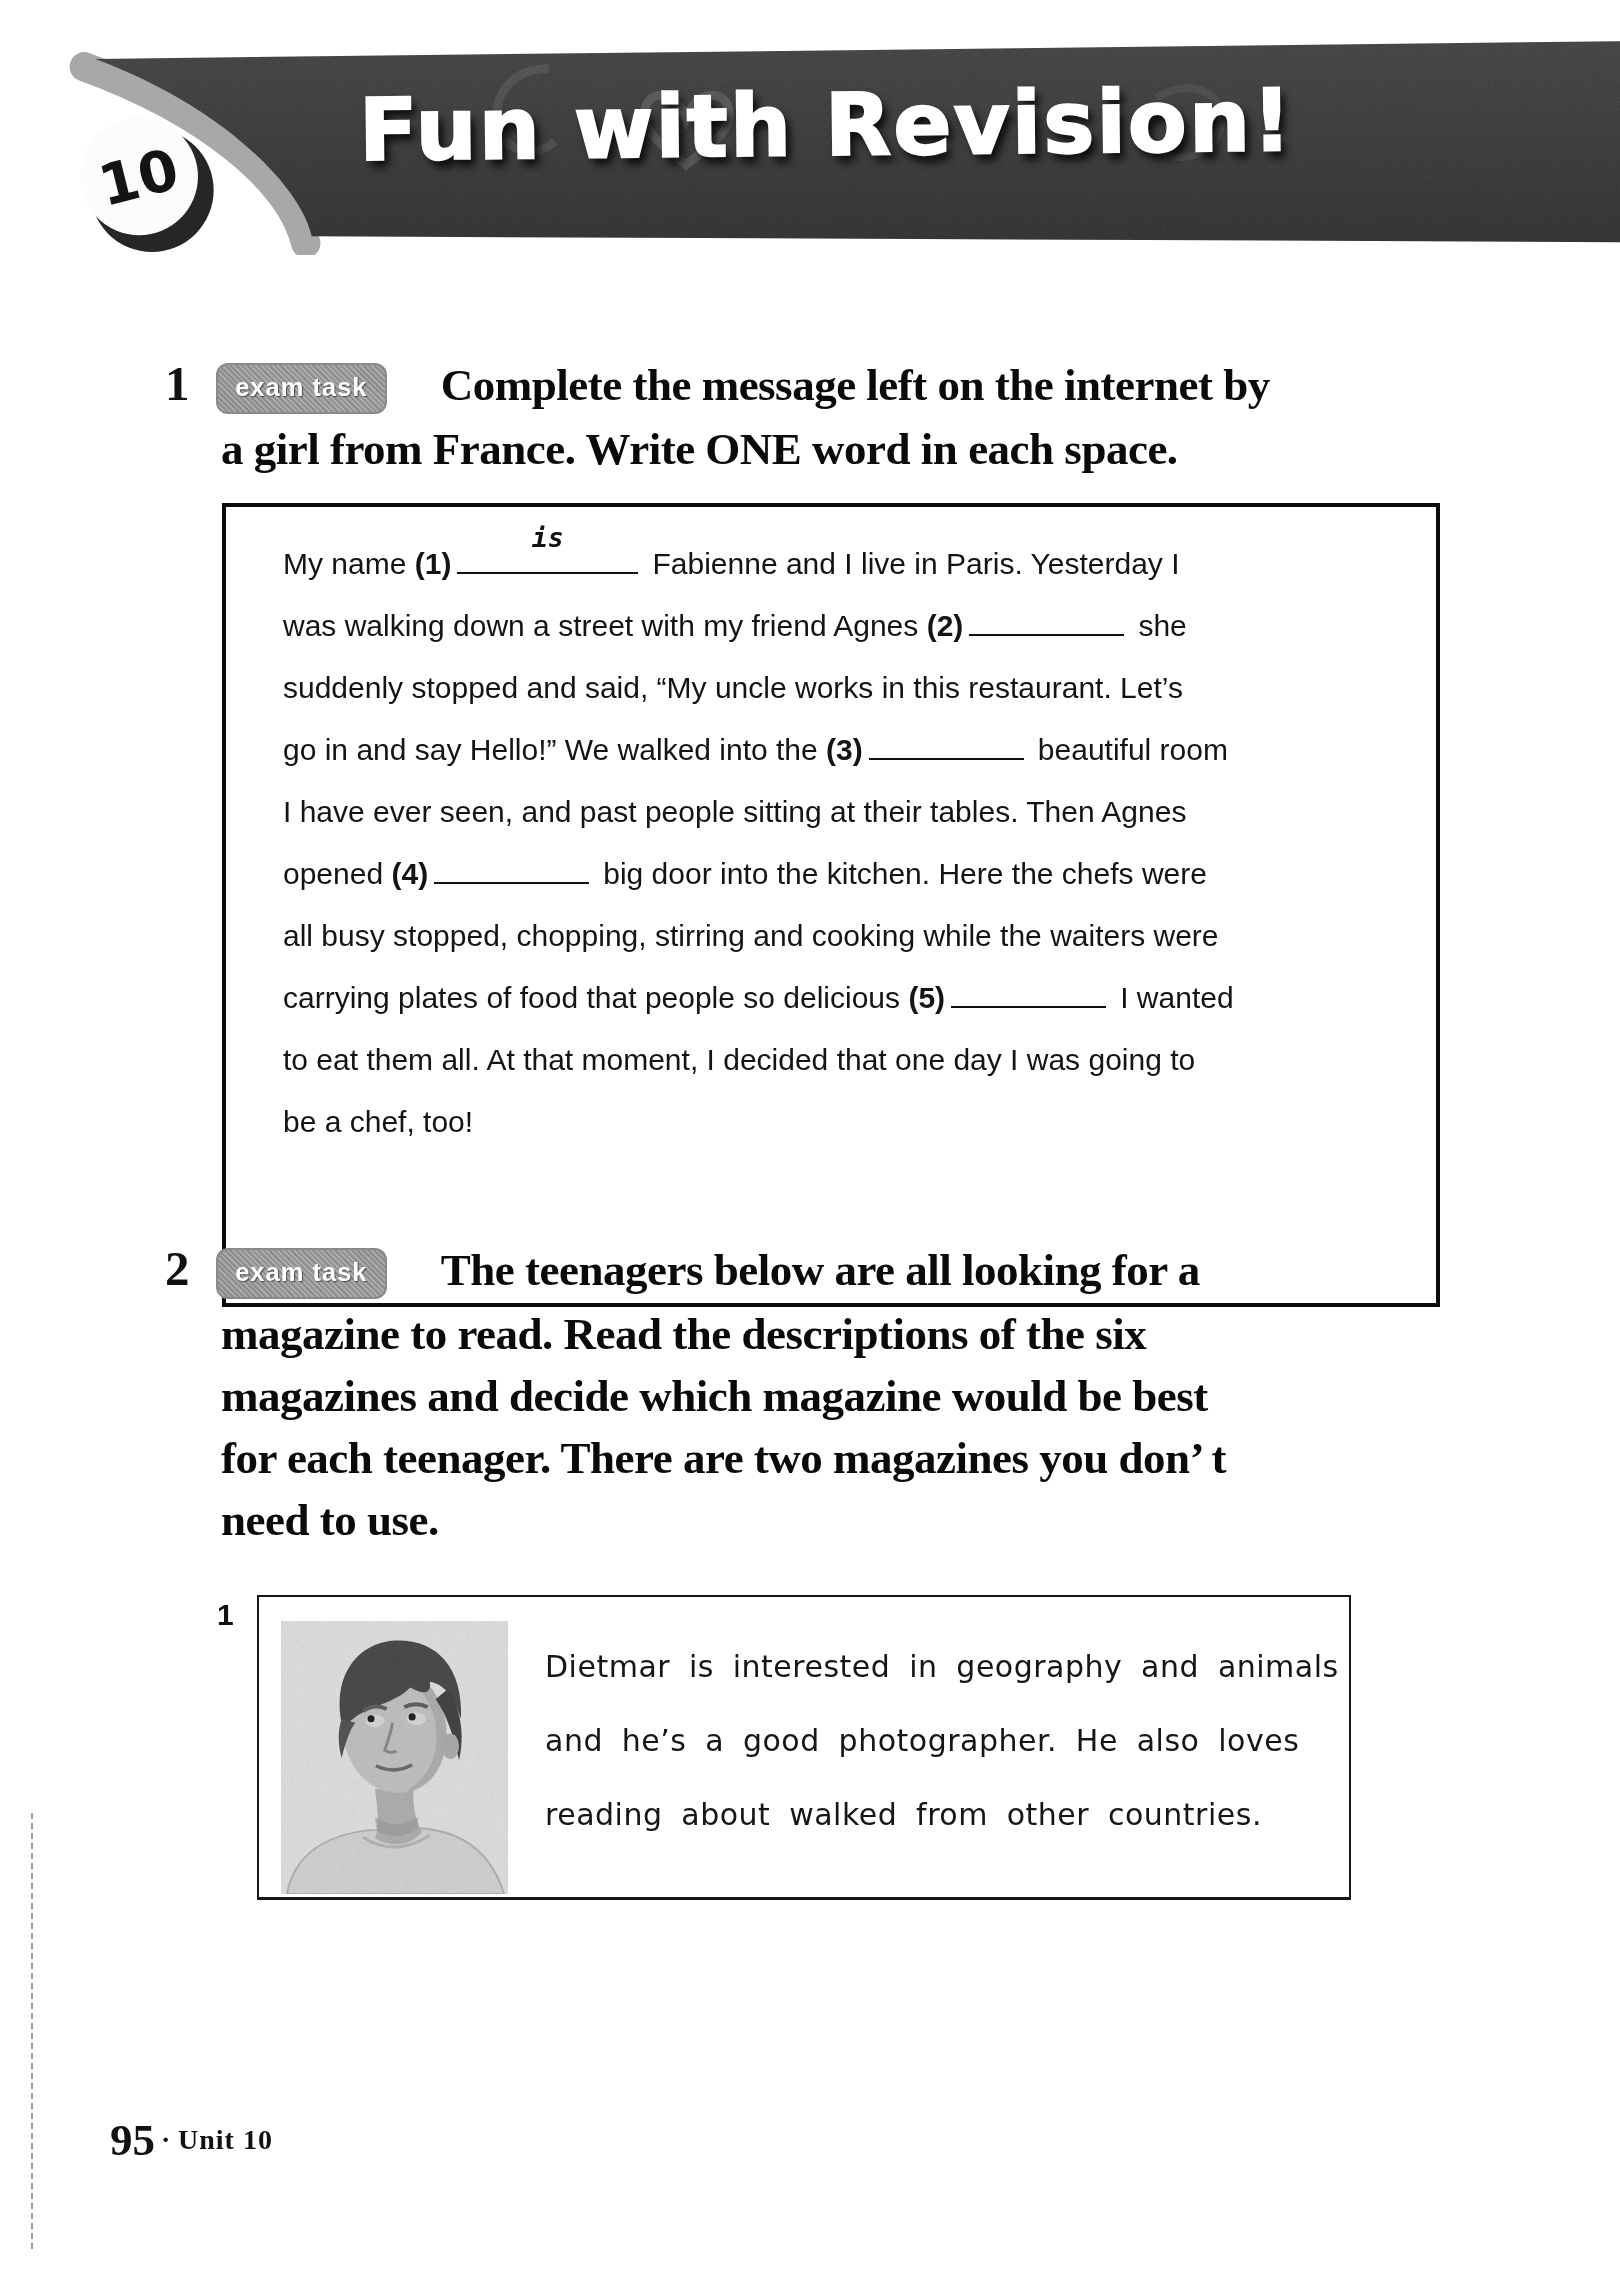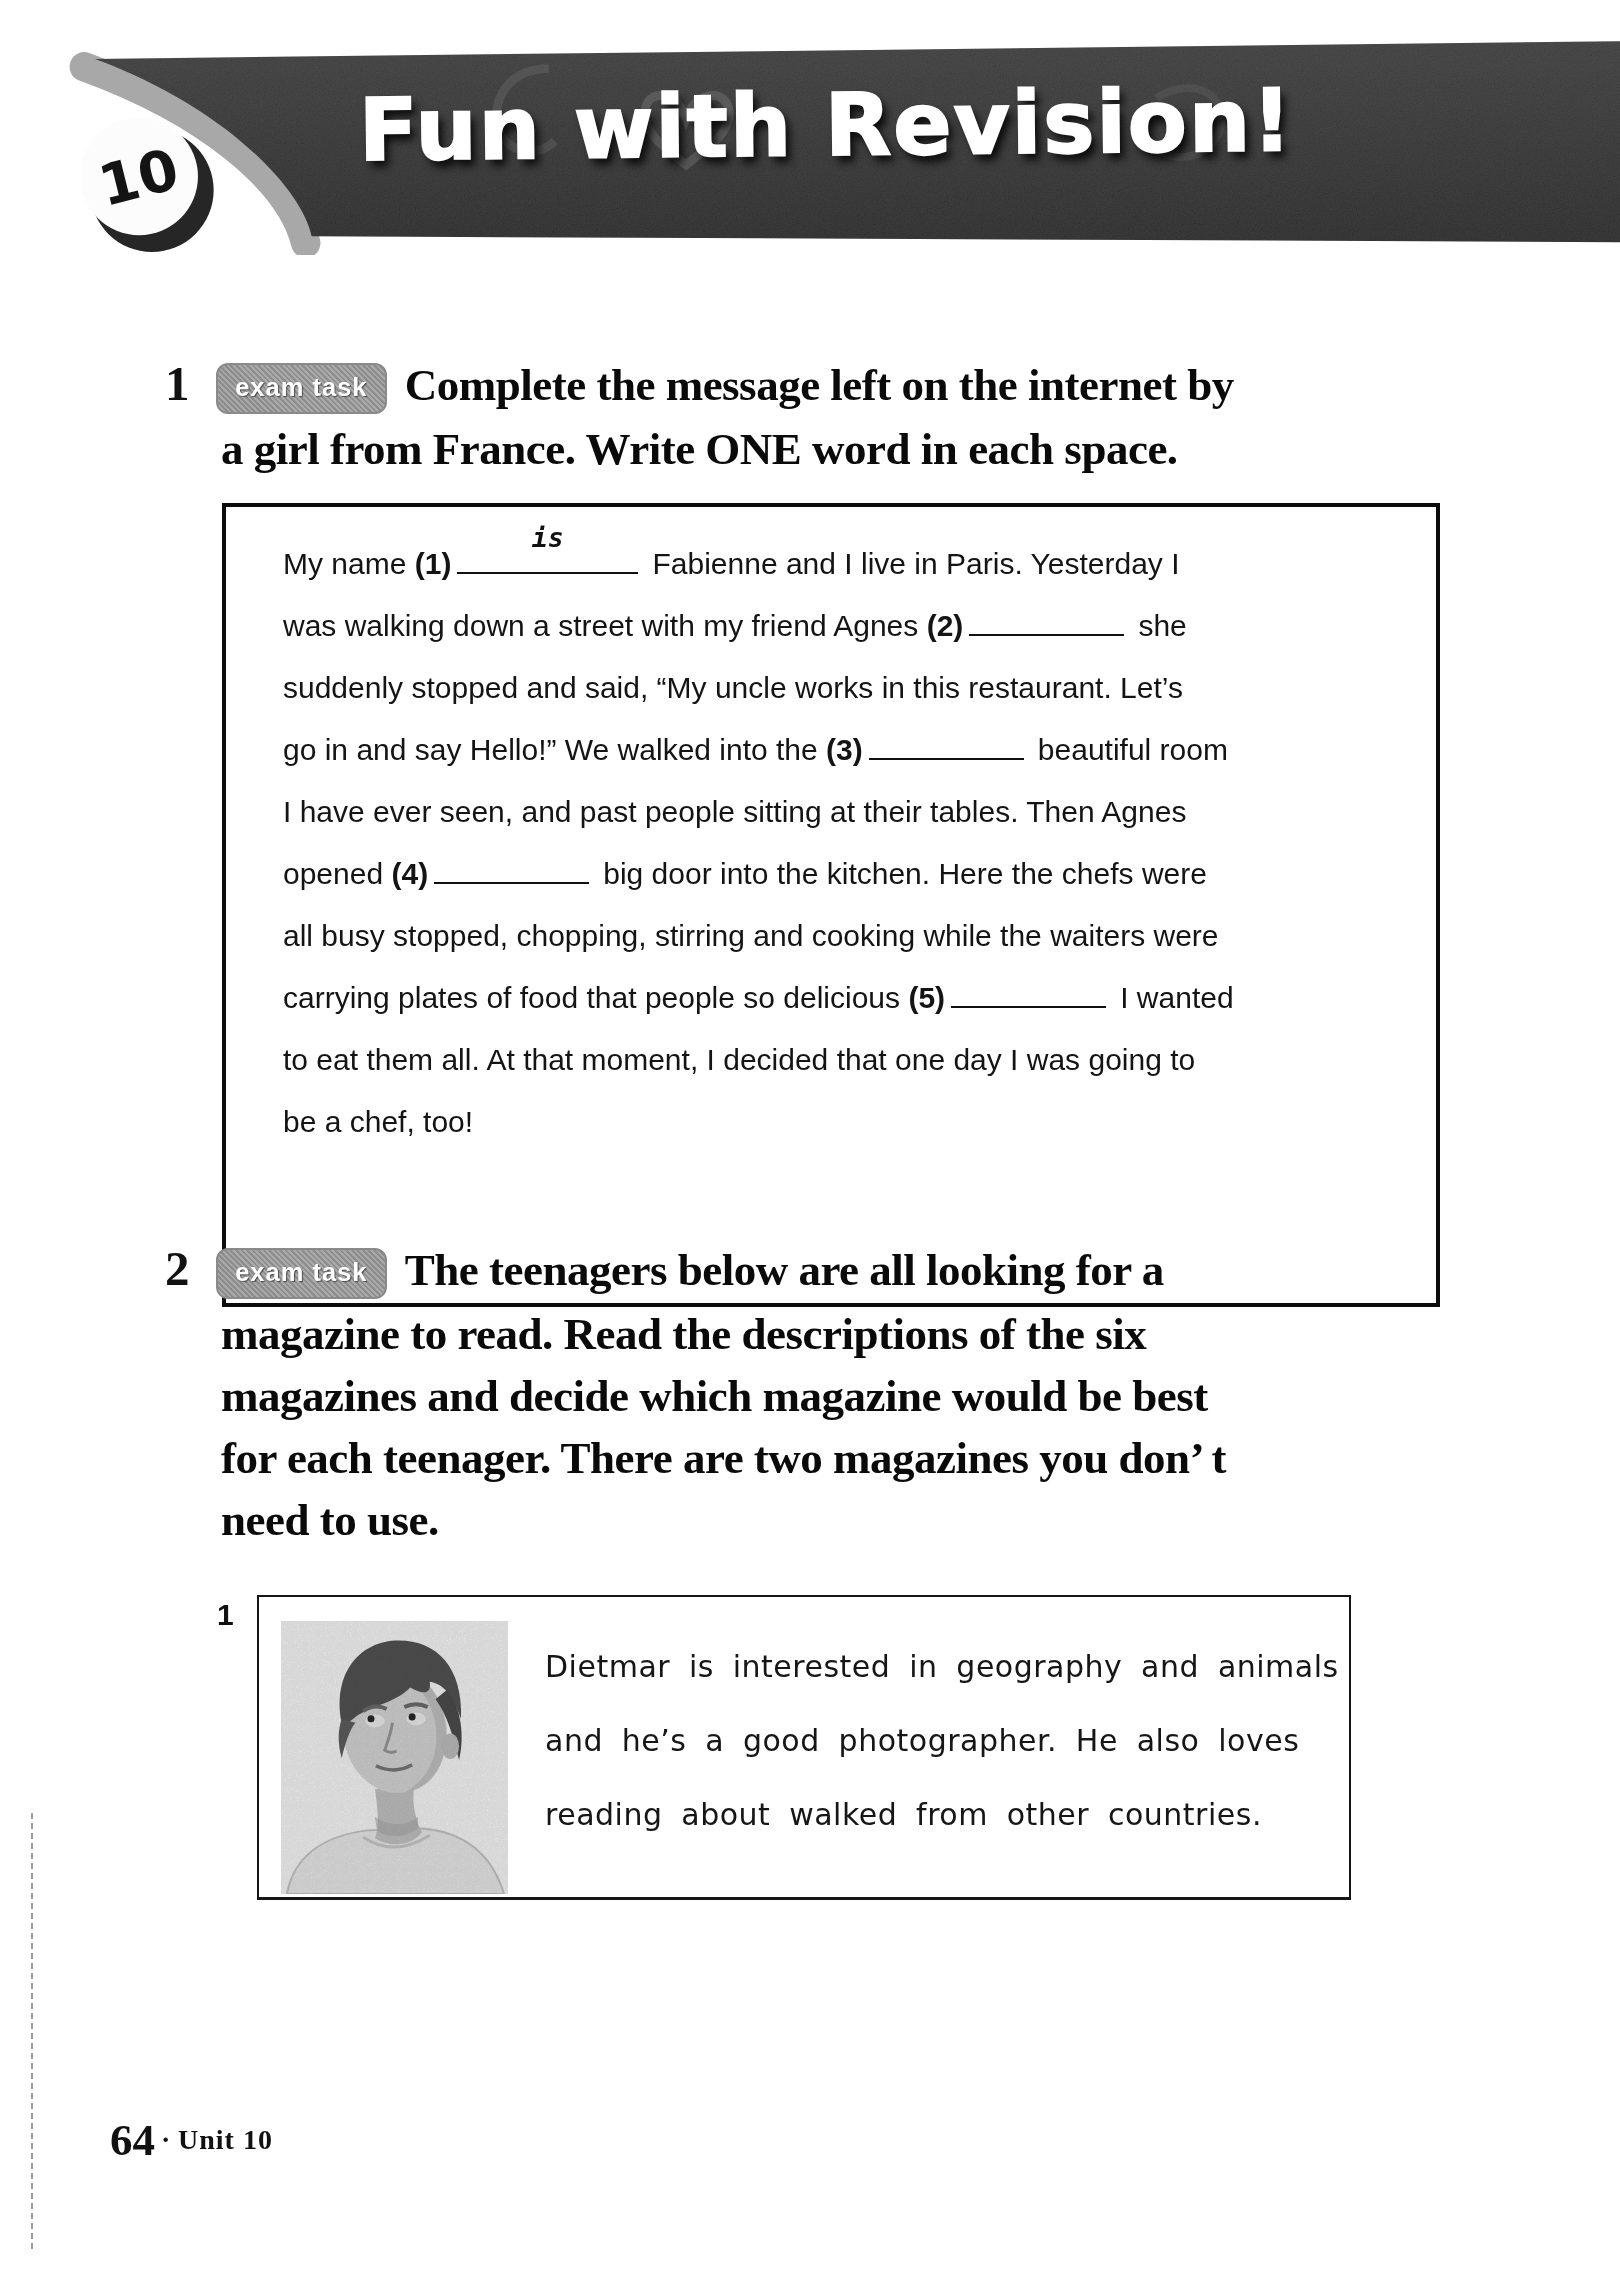--- a/index.html
+++ b/index.html
@@ -20,21 +20,21 @@
   .ex1{top:353px;} .ex2{top:1238px;}
   .ex-row{display:flex;align-items:baseline;gap:17.6px;}
   .ex-num{font-family:"Liberation Serif",serif;font-weight:bold;font-size:49px;
           line-height:62px;min-width:33px;}
   .badge{display:inline-block;background:#9c9c9c;
     background-image:repeating-linear-gradient(45deg,rgba(255,255,255,0.14) 0 2px,rgba(0,0,0,0.10) 2px 3.9px);
     color:#fff;font-weight:bold;font-size:25.5px;line-height:1;padding:9.8px 17.6px 11.8px;
     border-radius:12px;border:2px solid #8a8a8a;letter-spacing:1px;white-space:nowrap;
     text-shadow:1px 1px 1px rgba(0,0,0,0.5);transform:translateY(-3.9px);}
   .head,.head-line{font-family:"Liberation Serif",serif;font-weight:bold;font-size:45px;
-    line-height:62px;color:#0a0a0a;letter-spacing:-0.5px;white-space:nowrap;}
+    line-height:62px;color:#0a0a0a;letter-spacing:-0.5px;white-space:nowrap;margin-left:36px;}
   .head-rest{margin-left:56px;}
   .head-rest div{font-family:"Liberation Serif",serif;font-weight:bold;font-size:45px;
     line-height:62px;color:#0a0a0a;letter-spacing:-0.5px;white-space:nowrap;}
 
   
   .msg-box{position:absolute;left:222px;top:503px;width:1218px;height:804px;
     border:4.9px solid #0c0c0c;box-sizing:border-box;padding:25.5px 29px 0 57px;background:#fff;}
   .msg-line{white-space:nowrap;font-size:30px;line-height:62px;color:#141414;
     font-family:"Liberation Sans",sans-serif;}
   .msg-line b{font-weight:bold;}
@@ -171,18 +171,18 @@
       <rect width="232" height="279" filter="url(#pgrain)" opacity="0.14"></rect>
     </svg>
     <div class="item-text">
         <div>Dietmar is interested in geography and animals</div>
         <div>and he’s a good photographer. He also loves</div>
         <div>reading about walked from other countries.</div>
       </div>
   </div>
 
   <div class="footer">
-    <span class="pg">64</span><span class="sep">·</span><span class="unit">Unit 10</span>
+    <span class="pg">95</span><span class="sep">·</span><span class="unit">Unit 10</span>
   </div>
 
   <div class="binding-line"></div>
 </div>
 
 
 </body></html>

